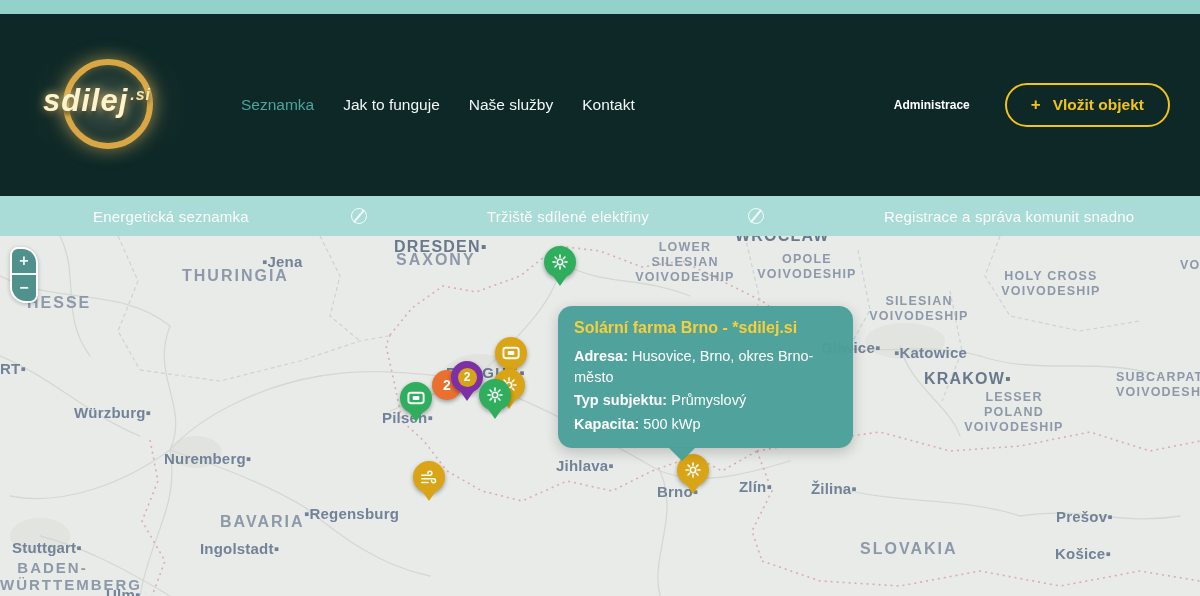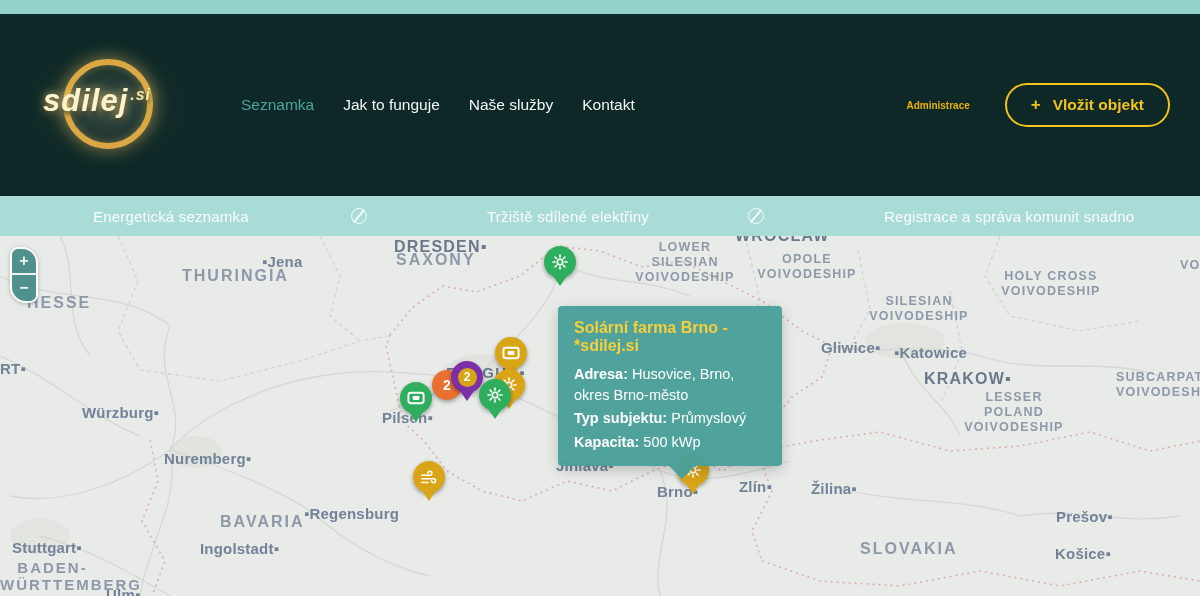--- a/index.html
+++ b/index.html
@@ -18,21 +18,21 @@
   .logo-text { position:absolute; left:13px; top:36px; font-size:31px; font-style:italic; font-weight:bold;
     color:#fdf4cf; letter-spacing:1px;
     text-shadow:0 0 10px rgba(255,219,130,.95), 0 3px 4px rgba(8,18,16,.9); }
   .logo-text .tld { font-size:16px; position:relative; top:-11px; margin-left:2px; color:#f5e6ac; }
 
   .nav { display:flex; gap:29px; margin-left:56px; }
   .nav a { text-decoration:none; font-size:15.5px; font-weight:500; color:#f2f7f6; cursor:pointer; }
   .nav a.active { color:#4da49d; }
 
   .header-right { margin-left:auto; margin-right:30px; display:flex; align-items:center; gap:35px; }
-  .admin-link { font-size:10px; font-weight:bold; color:#eab308; text-decoration:none; cursor:pointer; }
+  .admin-link { font-size:12px; font-weight:bold; color:#ffffff; text-decoration:none; cursor:pointer; }
   .add-btn { display:flex; align-items:center; gap:12px; border:2px solid #f2c31d; border-radius:22px;
     padding:10px 24px; background:transparent; color:#f2c31d; font-size:15.5px; font-weight:bold;
     font-family:"Liberation Sans", sans-serif; cursor:pointer; }
   .add-btn .plus { font-size:17px; font-weight:bold; }
 
   
   .banner { height:40px; background:#a9dcd7; position:relative; }
   .banner .tagline { position:absolute; top:50%; transform:translateY(-50%);
     font-size:15px; color:rgba(255,255,255,.96); letter-spacing:.2px; white-space:nowrap; }
   .nosign { position:absolute; top:12px; width:16px; height:16px; border:1.6px solid rgba(255,255,255,.85);
@@ -69,22 +69,22 @@
     border:9px solid transparent; border-bottom:0; border-top:13px solid #000; }
   .pin.green { background:#2fae5d; } .pin.green::after { border-top-color:#2fae5d; }
   .pin.gold  { background:#d9a517; } .pin.gold::after  { border-top-color:#d9a517; }
   .pin.purple{ background:#7c2fa7; } .pin.purple::after{ border-top-color:#7c2fa7; }
   .cluster.orange { width:30px; height:30px; background:#ea7030; color:#fff; font-size:14px; font-weight:bold; }
   .pin .inner-count { width:19px; height:19px; border-radius:50%; background:#d9a517; color:#fff;
     font-size:12px; font-weight:bold; display:flex; align-items:center; justify-content:center; }
   .pin svg { display:block; }
 
   
-  .popup { position:absolute; left:558px; top:70px; width:224px; z-index:10;
-    background:rgba(74,160,153,.97); border-radius:4px; padding:13px 16px 14px 16px;
+  .popup { position:absolute; left:558px; top:70px; width:295px; z-index:10;
+    background:rgba(74,160,153,.97); border-radius:14px; padding:13px 16px 14px 16px;
     box-shadow:0 4px 14px rgba(0,0,0,.2); color:#fff; }
   .popup::after { content:""; position:absolute; bottom:-13px; left:110px;
     border:14px solid transparent; border-bottom:0; border-top:14px solid rgba(74,160,153,.97); }
   .popup-title { font-size:16px; font-weight:bold; color:#f6cf3b; margin-bottom:9px; }
   .popup-line { font-size:14.5px; line-height:1.42; margin-top:3px; }
   .popup-line .pl { font-weight:bold; }
 </style>
 </head>
 <body>
 
@@ -189,21 +189,21 @@
   <span class="mlabel region-sm" style="left:1180px;top:22px">VO</span>
   <span class="mlabel city" style="left:821px;top:103px">Gliwice▪</span>
   <span class="mlabel city" style="left:894px;top:108px">▪Katowice</span>
   <span class="mlabel city-caps" style="left:924px;top:134px">KRAKOW▪</span>
   <span class="mlabel region-sm" style="left:958px;top:154px;width:112px">LESSER
 POLAND
 VOIVODESHIP</span>
   <span class="mlabel region-sm" style="left:1116px;top:134px;text-align:left">SUBCARPATH
 VOIVODESH</span>
   <span class="mlabel city" style="left:0px;top:124px">RT▪</span>
-  <span class="mlabel city" style="left:82px;top:168px">Würzburg▪</span>
+  <span class="mlabel city" style="left:74px;top:168px">Würzburg▪</span>
   <span class="mlabel city-caps-lg" style="left:446px;top:128px">PRAGUE▪</span>
   <span class="mlabel city" style="left:382px;top:173px">Pilsen▪</span>
   <span class="mlabel city" style="left:164px;top:214px">Nuremberg▪</span>
   <span class="mlabel city" style="left:304px;top:269px">▪Regensburg</span>
   <span class="mlabel region-lg" style="left:220px;top:277px">BAVARIA</span>
   <span class="mlabel city" style="left:200px;top:304px">Ingolstadt▪</span>
   <span class="mlabel city" style="left:12px;top:303px">Stuttgart▪</span>
   <span class="mlabel region-lg" style="left:0px;top:323px;width:105px;text-align:center;font-size:15px">BADEN-
 WÜRTTEMBERG</span>
   <span class="mlabel city" style="left:106px;top:350px">Ulm▪</span>

